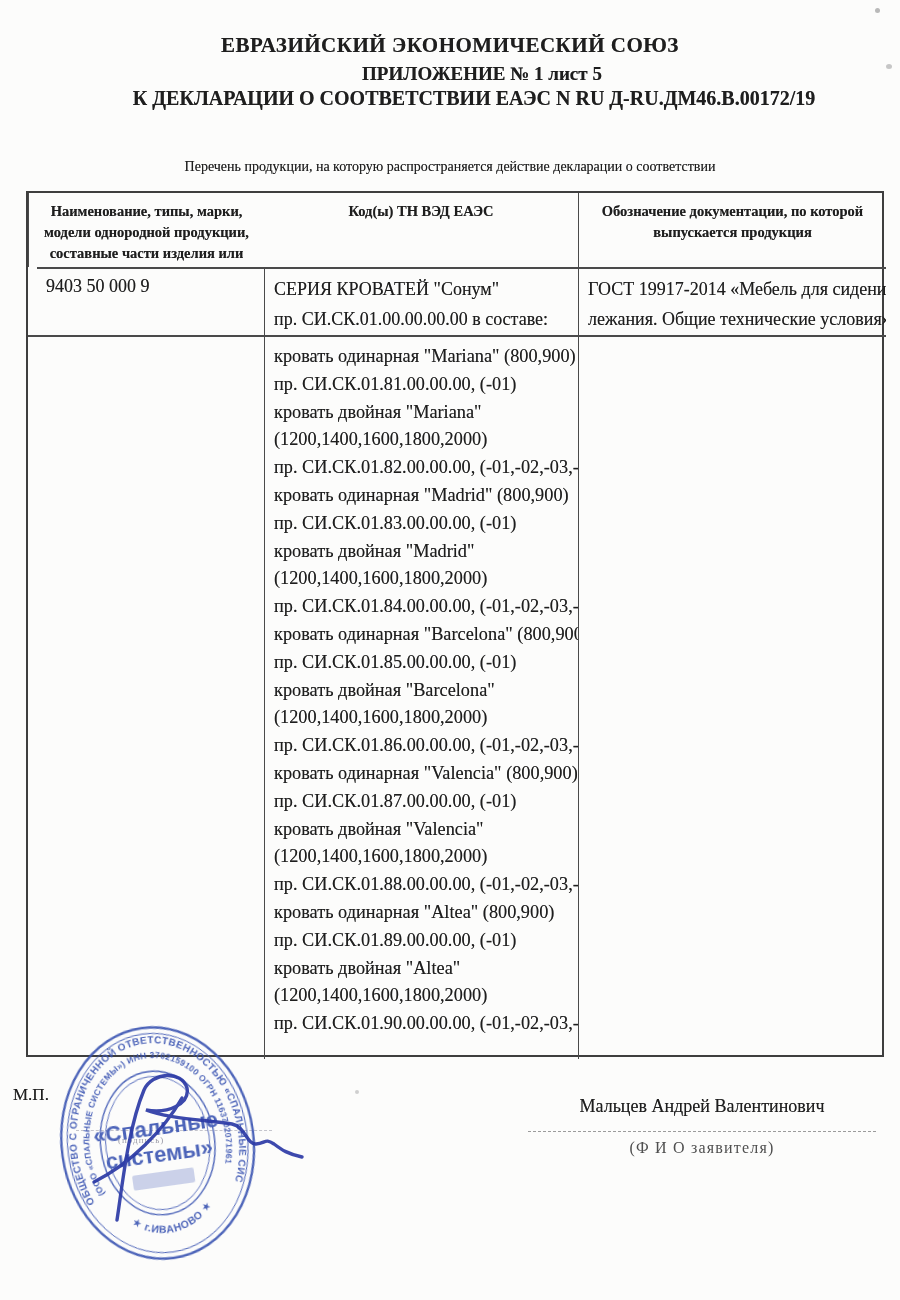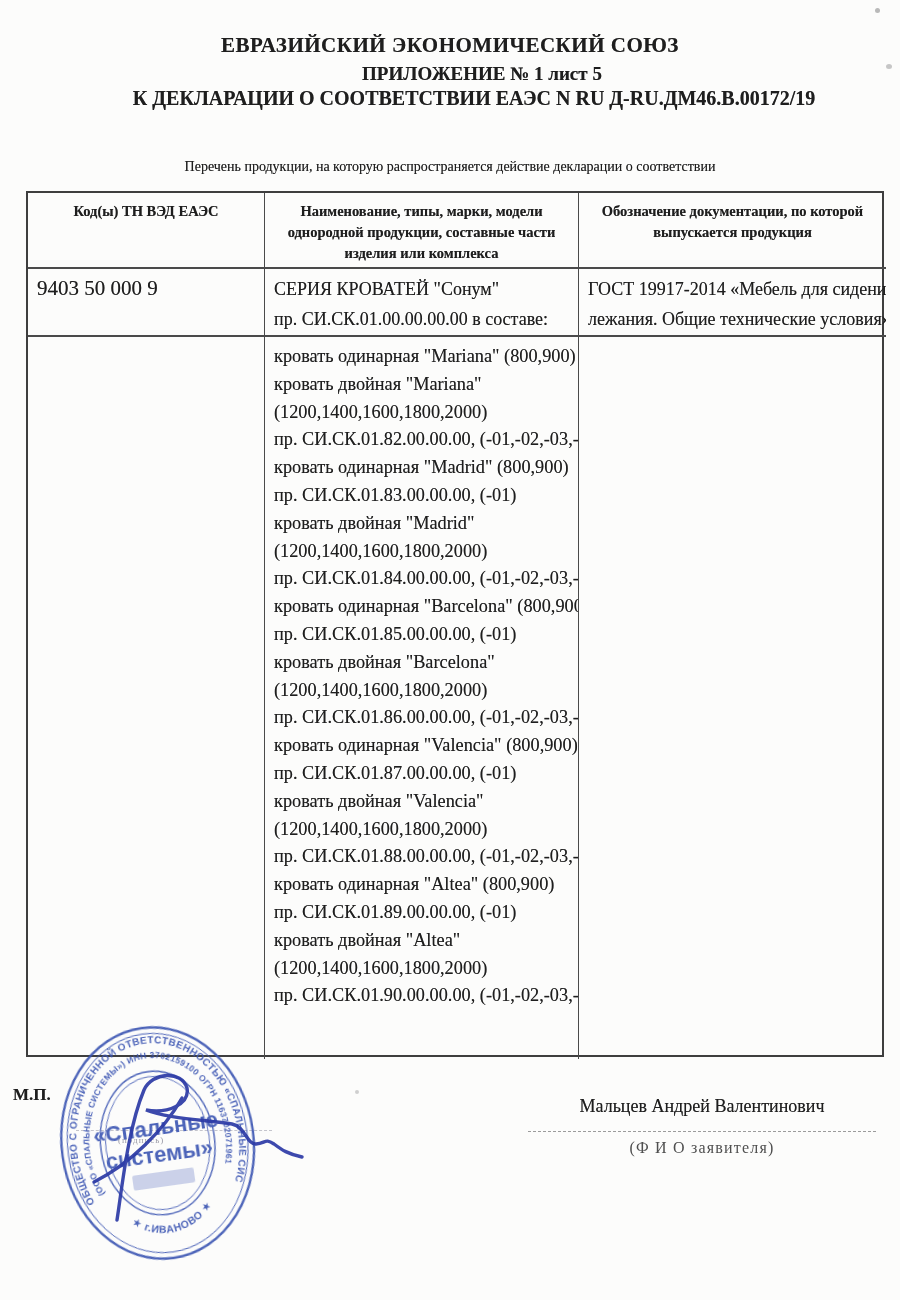--- a/index.html
+++ b/index.html
@@ -17,28 +17,28 @@
 
   
   .tbl{position:absolute;left:26px;top:191px;width:858px;height:866px;
        display:grid;grid-template-columns:236px 314px 308px;grid-template-rows:74px 68px 724px;
        border:2px solid #3e3e3e;}
   .cell{position:relative;overflow:hidden;}
   .cl{border-left:1.5px solid #4a4a4a;}
   .ct{border-top:2px solid #4a4a4a;}
   .hdr{font-weight:bold;font-size:14.5px;text-align:center;padding:8px 10px 0 10px;line-height:21px;}
   .cell .line{white-space:nowrap;}
-  .code-cell{font-size:21px;padding:7px 0 9px 9px;}
+  .code-cell{font-size:18px;padding:7px 0 9px 9px;margin-left:9px;}
   .r1{font-size:18px;padding:5px 0 0 9px;}
   .r1 .line{line-height:30px;}
   .big{font-size:18.3px;padding:6px 0 0 9px;}
   .big .line{line-height:27.8px;}
 
   
-  .mp{position:absolute;left:13px;top:1085px;font-weight:bold;font-size:17px;}
+  .mp{position:absolute;left:13px;top:1085px;font-weight:normal;font-size:17px;}
   .sig-name{position:absolute;left:528px;top:1088px;width:348px;text-align:center;font-size:18px;margin-top:8px;}
   .sig-rule{position:absolute;left:528px;top:1131px;width:348px;border-top:1.4px dashed #9b9b9b;}
   .sig-cap{position:absolute;left:528px;top:1139px;width:348px;text-align:center;
            font-size:16px;letter-spacing:1.2px;color:#4f4f4f;}
   .pod-rule{position:absolute;left:76px;top:1130px;width:196px;border-top:1.2px dashed #c4c4cc;}
   .pod-cap{position:absolute;left:118px;top:1135px;font-size:9px;color:#9a9aa6;letter-spacing:1px;}
 
   .stamp-wrap{position:absolute;left:8px;top:1018px;width:300px;height:255px;
               transform:rotate(-8deg);opacity:.9;filter:blur(.3px);}
   .sig-wrap{position:absolute;left:60px;top:1068px;width:280px;height:170px;}
@@ -55,37 +55,38 @@
 <div class="page">
 
   <div class="h-line h1 ink">ЕВРАЗИЙСКИЙ ЭКОНОМИЧЕСКИЙ СОЮЗ</div>
   <div class="h-line h2 ink">ПРИЛОЖЕНИЕ № 1 лист 5</div>
   <div class="h-line h3 ink">К ДЕКЛАРАЦИИ О СООТВЕТСТВИИ ЕАЭС N RU Д-RU.ДМ46.В.00172/19</div>
 
   <div class="caption ink">Перечень продукции, на которую распространяется действие декларации о соответствии</div>
 
   <div class="tbl">
 
+    <div class="cell hdr cl ink">Наименование, типы, марки, модели однородной продукции, составные части изделия или комплекса</div>
     <div class="cell hdr ink">Код(ы) ТН ВЭД ЕАЭС</div>
-    <div class="cell hdr cl ink">Наименование, типы, марки, модели однородной продукции, составные части изделия или комплекса</div>
     <div class="cell hdr cl ink">Обозначение документации, по которой выпускается продукция</div>
 
     <div class="cell ct code-cell ink">9403 50 000 9</div>
     <div class="cell ct cl r1 ink">
         <div class="line">СЕРИЯ КРОВАТЕЙ "Сонум"</div>
         <div class="line">пр. СИ.СК.01.00.00.00.00 в составе:</div>
       </div>
     <div class="cell ct cl r1 ink">
         <div class="line">ГОСТ 19917-2014 «Мебель для сидения и</div>
         <div class="line">лежания. Общие технические условия»</div>
       </div>
 
     <div class="cell ct ink"></div>
     <div class="cell ct cl big ink">
         <div class="line">кровать одинарная "Mariana" (800,900)</div>
+        <div class="line">пр. СИ.СК.01.81.00.00.00, (-01)</div>
         <div class="line">кровать двойная "Mariana"</div>
         <div class="line">(1200,1400,1600,1800,2000)</div>
         <div class="line">пр. СИ.СК.01.82.00.00.00, (-01,-02,-03,-04)</div>
         <div class="line">кровать одинарная "Madrid" (800,900)</div>
         <div class="line">пр. СИ.СК.01.83.00.00.00, (-01)</div>
         <div class="line">кровать двойная "Madrid"</div>
         <div class="line">(1200,1400,1600,1800,2000)</div>
         <div class="line">пр. СИ.СК.01.84.00.00.00, (-01,-02,-03,-04)</div>
         <div class="line">кровать одинарная "Barcelona" (800,900)</div>
         <div class="line">пр. СИ.СК.01.85.00.00.00, (-01)</div>

